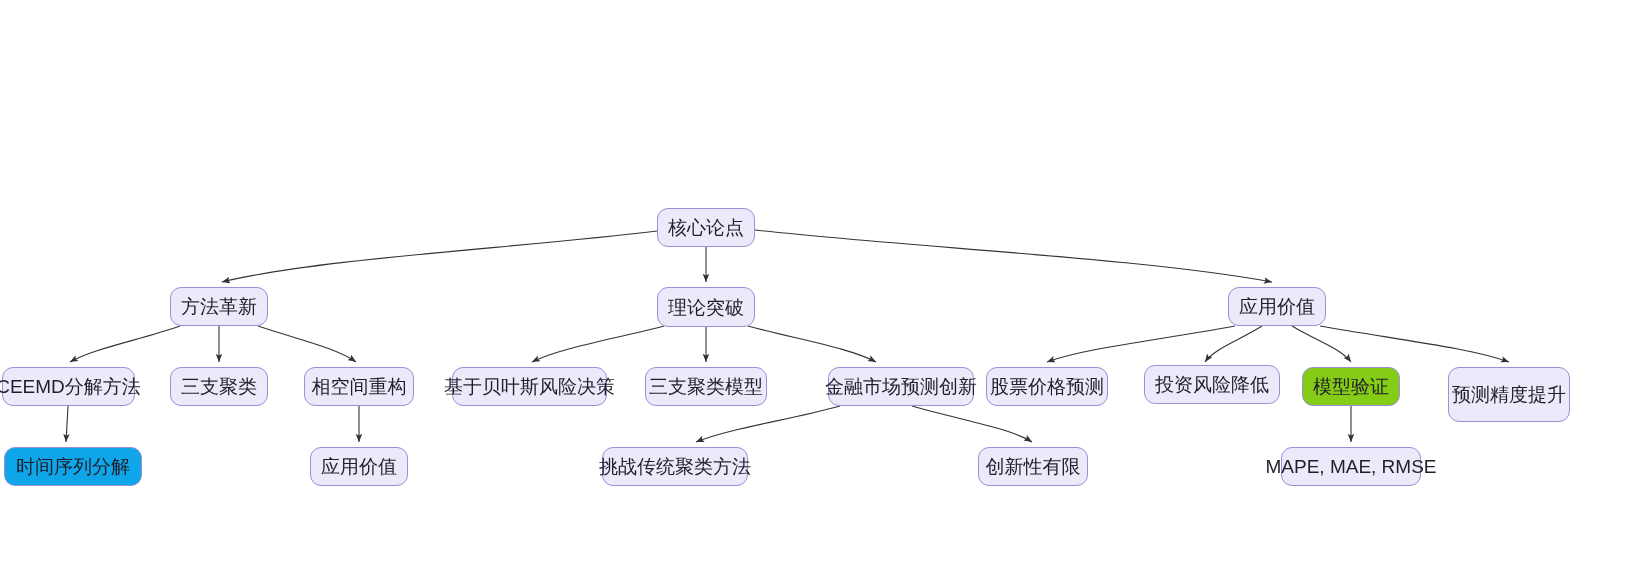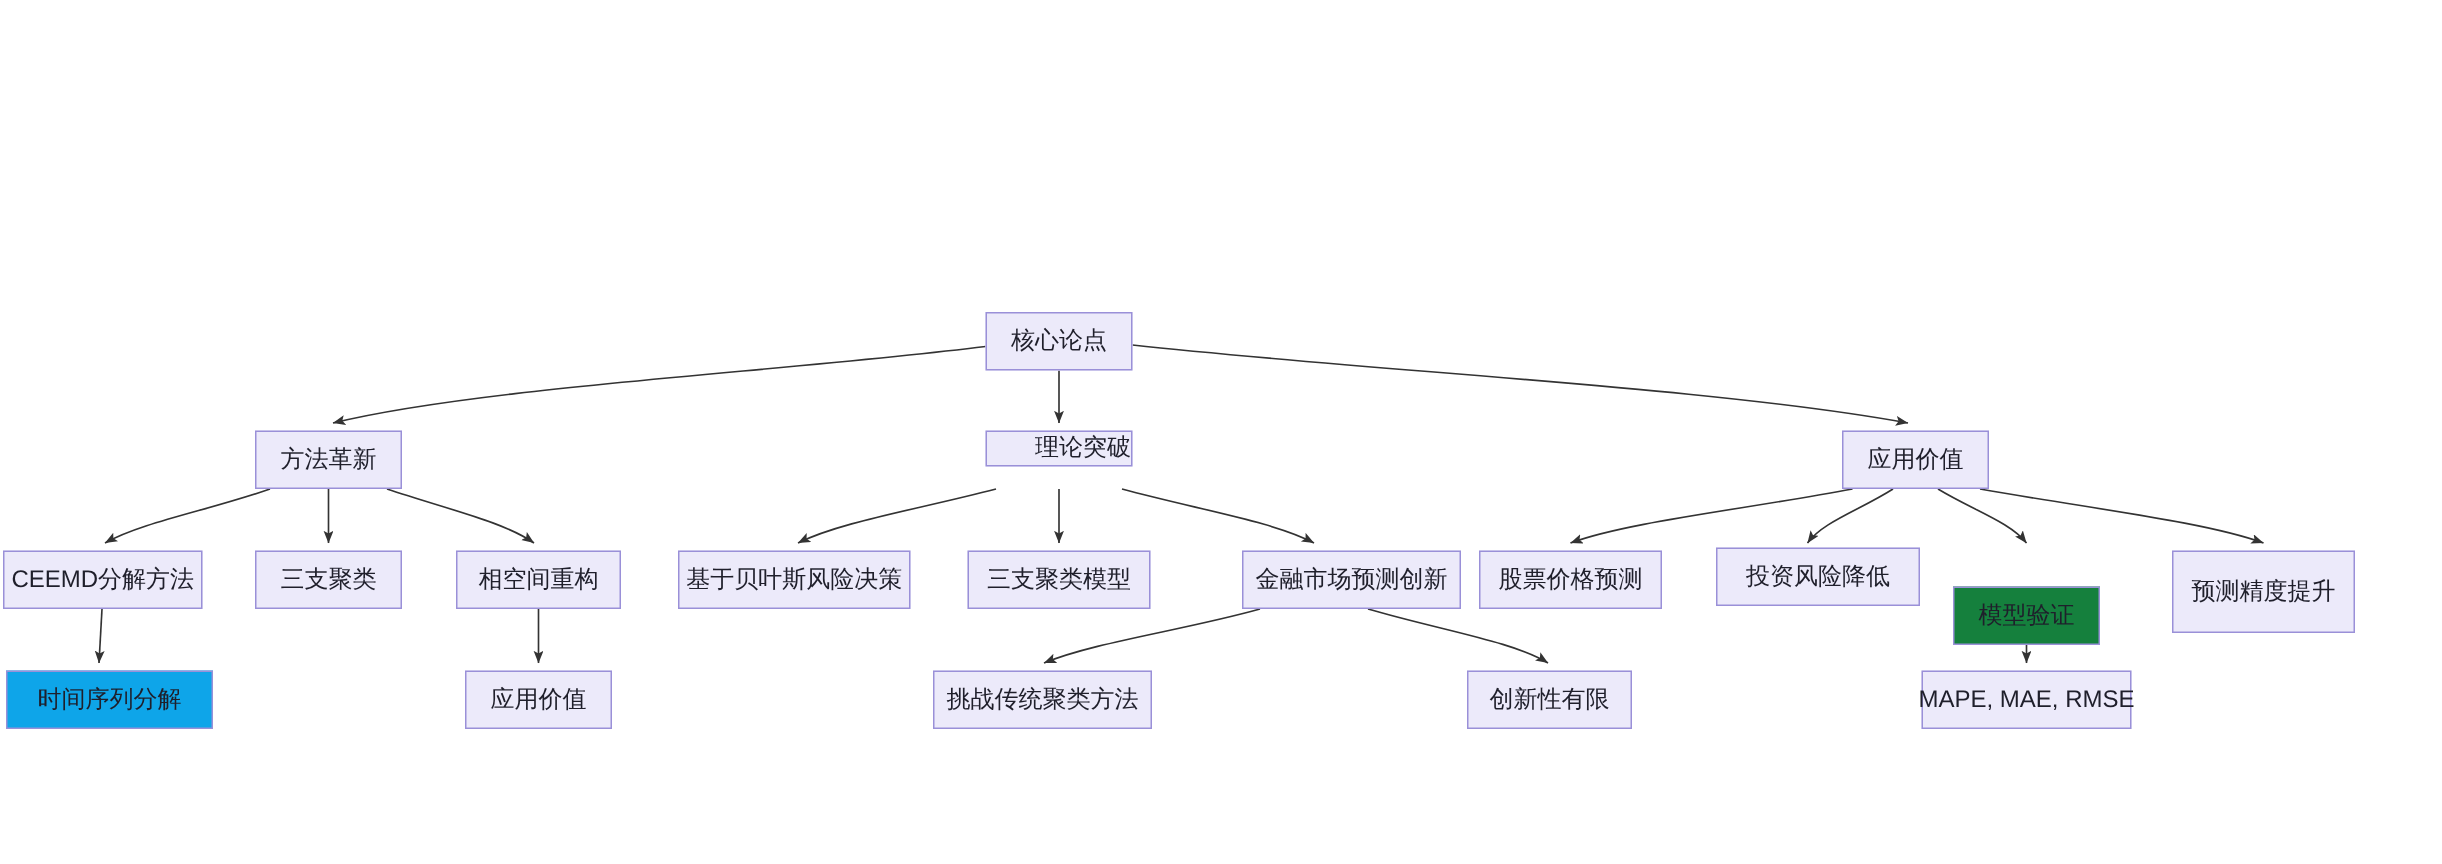--- a/index.html
+++ b/index.html
@@ -1,23 +1,23 @@
 <!DOCTYPE html>
 <html><head>
 <meta charset="utf-8">
 <style>
   html,body{margin:0;padding:0;background:#ffffff;}
   body{width:1628px;height:576px;overflow:hidden;
        font-family:"Liberation Sans","DejaVu Sans",sans-serif;}
   #stage{position:relative;width:1628px;height:576px;background:#ffffff;}
   #edges{position:absolute;left:0;top:0;width:1628px;height:576px;}
   .node{position:absolute;box-sizing:border-box;
-        background:#eceafa;border:1px solid #9a90d8;border-radius:0;
+        background:#eceafa;border:1px solid #9a90d8;border-radius:11px;
         display:flex;align-items:center;justify-content:center;
-        color:#1f1f2b;font-size:16px;line-height:1;white-space:nowrap;}
+        color:#1f1f2b;font-size:19px;line-height:1;white-space:nowrap;}
   .node-label{pointer-events:none;}
 </style>
 </head>
 <body>
 
 <div id="stage">
   <svg id="edges" viewBox="0 0 1628 576">
     <defs>
       <marker id="arrow" markerWidth="9" markerHeight="9" refX="7.4" refY="3" orient="auto" markerUnits="strokeWidth">
         <path d="M0,0 L7.5,3 L0,6 L1.6,3 z" fill="#333333"></path>
@@ -44,21 +44,21 @@
         <path d="M 1351 406 L 1351 442" marker-end="url(#arrow)"></path>
       </g>
   </svg>
   <div id="node-layer">
       <div class="node" style="left: 657px; top: 208px; width: 98px; height: 39px; background: rgb(236, 234, 250); border-color: rgb(154, 144, 216); color: rgb(31, 31, 43);">
         <span class="node-label">核心论点</span>
       </div>
       <div class="node" style="left: 170px; top: 287px; width: 98px; height: 39px; background: rgb(236, 234, 250); border-color: rgb(154, 144, 216); color: rgb(31, 31, 43);">
         <span class="node-label">方法革新</span>
       </div>
-      <div class="node" style="left: 657px; top: 287px; width: 98px; height: 24px; background: rgb(236, 234, 250); border-color: rgb(154, 144, 216); color: rgb(31, 31, 43); justify-content: flex-end;">
+      <div class="node" style="left: 657px; top: 287px; width: 98px; height: 40px; background: rgb(236, 234, 250); border-color: rgb(154, 144, 216); color: rgb(31, 31, 43);">
         <span class="node-label">理论突破</span>
       </div>
       <div class="node" style="left: 1228px; top: 287px; width: 98px; height: 39px; background: rgb(236, 234, 250); border-color: rgb(154, 144, 216); color: rgb(31, 31, 43);">
         <span class="node-label">应用价值</span>
       </div>
       <div class="node" style="left: 2px; top: 367px; width: 133px; height: 39px; background: rgb(236, 234, 250); border-color: rgb(154, 144, 216); color: rgb(31, 31, 43);">
         <span class="node-label">CEEMD分解方法</span>
       </div>
       <div class="node" style="left: 170px; top: 367px; width: 98px; height: 39px; background: rgb(236, 234, 250); border-color: rgb(154, 144, 216); color: rgb(31, 31, 43);">
         <span class="node-label">三支聚类</span>
@@ -74,33 +74,33 @@
       </div>
       <div class="node" style="left: 828px; top: 367px; width: 146px; height: 39px; background: rgb(236, 234, 250); border-color: rgb(154, 144, 216); color: rgb(31, 31, 43);">
         <span class="node-label">金融市场预测创新</span>
       </div>
       <div class="node" style="left: 986px; top: 367px; width: 122px; height: 39px; background: rgb(236, 234, 250); border-color: rgb(154, 144, 216); color: rgb(31, 31, 43);">
         <span class="node-label">股票价格预测</span>
       </div>
       <div class="node" style="left: 1144px; top: 365px; width: 136px; height: 39px; background: rgb(236, 234, 250); border-color: rgb(154, 144, 216); color: rgb(31, 31, 43);">
         <span class="node-label">投资风险降低</span>
       </div>
-      <div class="node" style="left: 1302px; top: 367px; width: 98px; height: 39px; background: #15803d; border-color: rgb(154, 144, 216); color: rgb(31, 31, 43); margin-top: 24px;">
+      <div class="node" style="left: 1302px; top: 367px; width: 98px; height: 39px; background: #84cc16; border-color: rgb(154, 144, 216); color: rgb(31, 31, 43);">
         <span class="node-label">模型验证</span>
       </div>
       <div class="node" style="left: 1448px; top: 367px; width: 122px; height: 55px; background: rgb(236, 234, 250); border-color: rgb(154, 144, 216); color: rgb(31, 31, 43);">
         <span class="node-label">预测精度提升</span>
       </div>
       <div class="node" style="left: 4px; top: 447px; width: 138px; height: 39px; background: #0ea5e9; border-color: rgb(154, 144, 216); color: rgb(31, 31, 43);">
         <span class="node-label">时间序列分解</span>
       </div>
       <div class="node" style="left: 310px; top: 447px; width: 98px; height: 39px; background: rgb(236, 234, 250); border-color: rgb(154, 144, 216); color: rgb(31, 31, 43);">
         <span class="node-label">应用价值</span>
       </div>
-      <div class="node" style="left: 622px; top: 447px; width: 146px; height: 39px; background: rgb(236, 234, 250); border-color: rgb(154, 144, 216); color: rgb(31, 31, 43);">
+      <div class="node" style="left: 602px; top: 447px; width: 146px; height: 39px; background: rgb(236, 234, 250); border-color: rgb(154, 144, 216); color: rgb(31, 31, 43);">
         <span class="node-label">挑战传统聚类方法</span>
       </div>
       <div class="node" style="left: 978px; top: 447px; width: 110px; height: 39px; background: rgb(236, 234, 250); border-color: rgb(154, 144, 216); color: rgb(31, 31, 43);">
         <span class="node-label">创新性有限</span>
       </div>
       <div class="node" style="left: 1281px; top: 447px; width: 140px; height: 39px; background: rgb(236, 234, 250); border-color: rgb(154, 144, 216); color: rgb(31, 31, 43);">
         <span class="node-label">MAPE, MAE, RMSE</span>
       </div>
     </div>
 </div>

